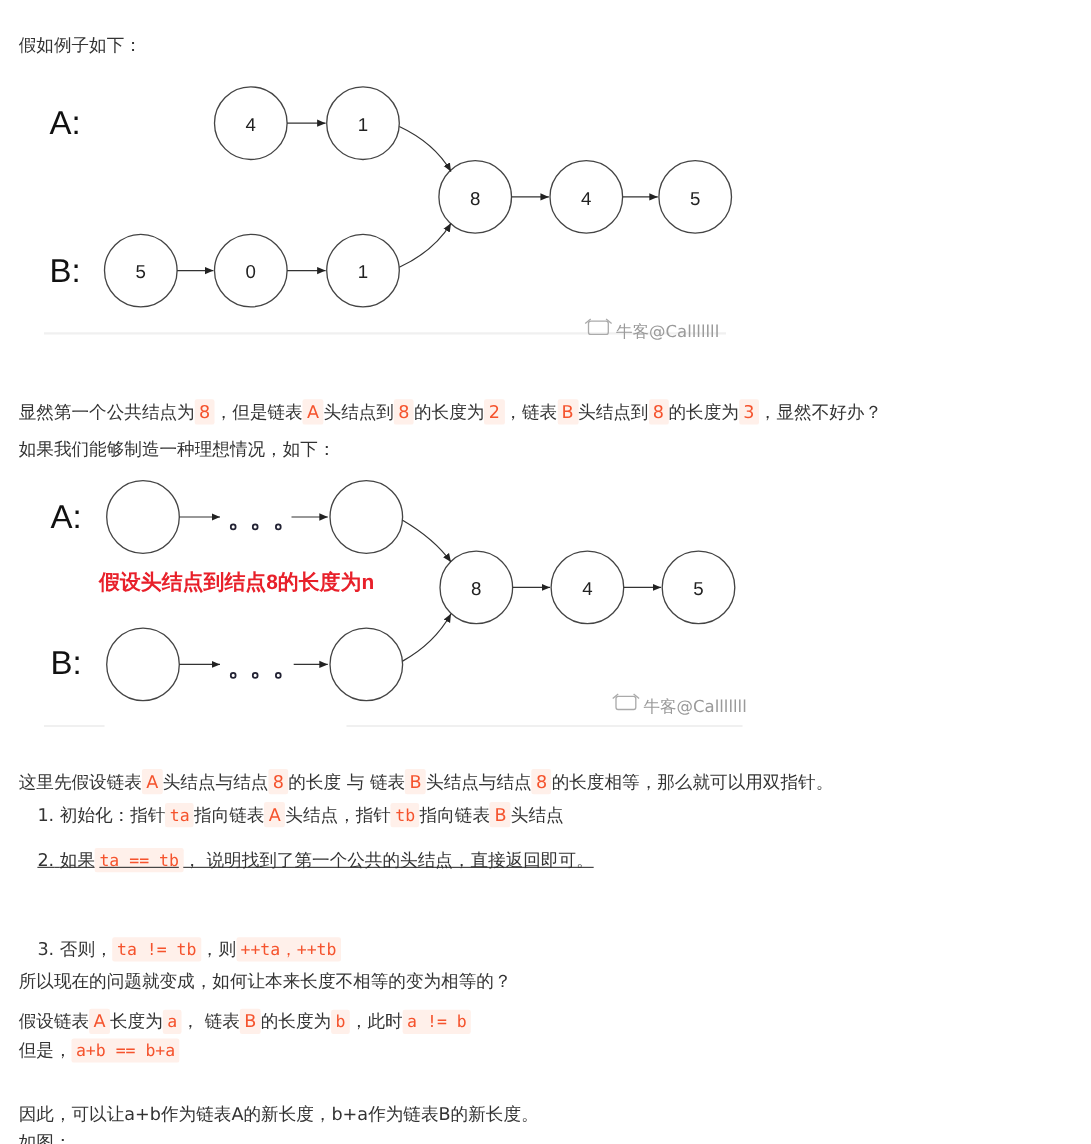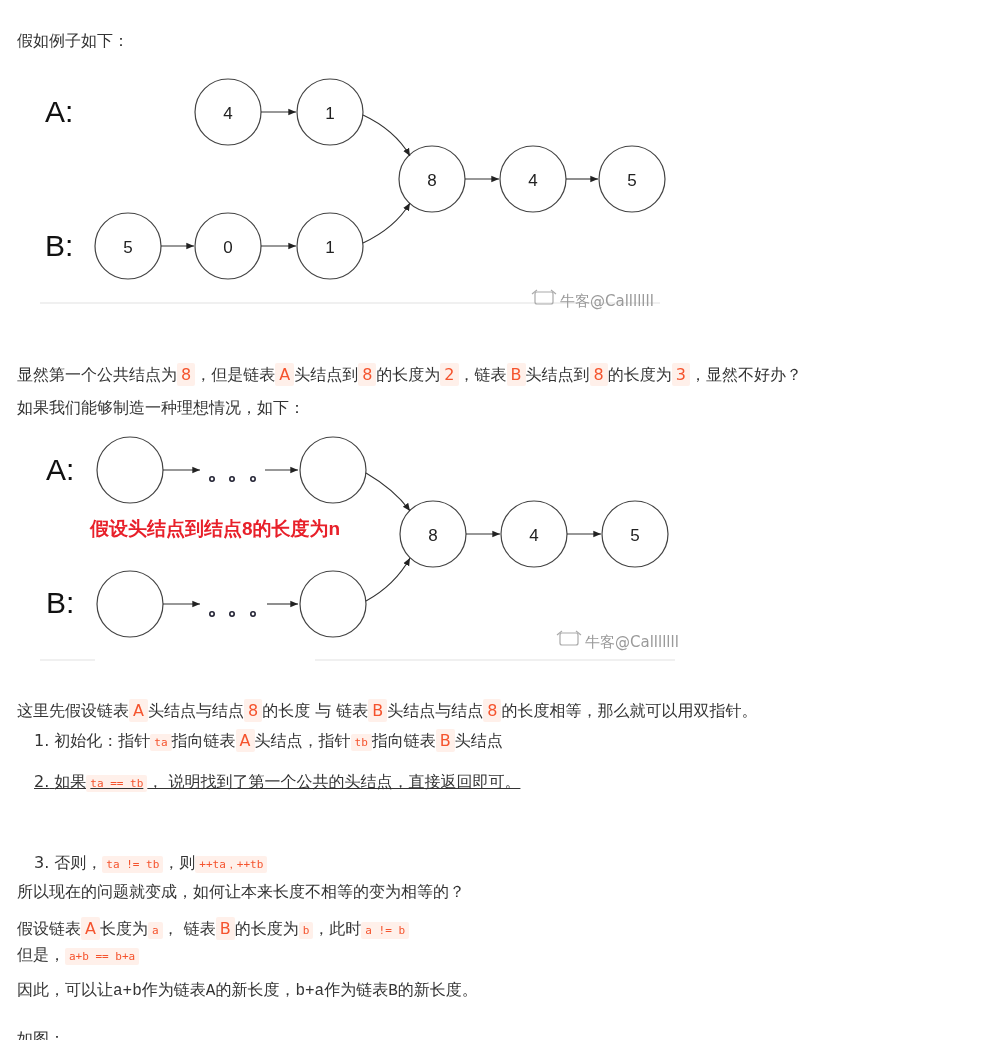--- a/index.html
+++ b/index.html
@@ -5,21 +5,21 @@
   html, body { margin: 0; padding: 0; background: #ffffff; }
   body {
     width: 992px; height: 1040px; overflow: hidden; position: relative;
     font-family: "DejaVu Sans", "Liberation Sans", sans-serif;
     color: #333333; font-size: 16px;
   }
   .para { position: absolute; left: 17px; white-space: nowrap; line-height: 26px; margin-top: 20px; }
   code, .code {
     font-family: "DejaVu Sans Mono", "Liberation Mono", monospace;
     background: #fff0ea; color: #f5532d; padding: 2px 4px; border-radius: 2px;
-    font-size: 11px;
+    font-size: 15px;
   }
   .hl {
     background: #fff0ea; color: #f5532d; padding: 2px 4px; border-radius: 2px;
   }
   .li { position: absolute; left: 34px; white-space: nowrap; line-height: 26px; }
   svg text { font-family: "Liberation Sans", "DejaVu Sans", sans-serif; }
   .figure { position: absolute; left: 20px; }
   .wm { font-family: "DejaVu Sans", sans-serif; fill: #9a9a9a; font-size: 15px; }
 </style>
 </head>
@@ -84,21 +84,21 @@
   <g>
     <rect x="515" y="232" width="18" height="12" fill="none" stroke="#aaa" stroke-width="1.2" rx="2"></rect>
     <path d="M512,234 L517,230 M536,234 L531,230" stroke="#aaa" stroke-width="1.2"></path>
   </g>
   <text class="wm" x="540" y="246">牛客@Calllllll</text>
 </svg>
 
 <div class="para" style="top:342px;text-align:right;">
   <span>显然第一个公共结点为</span><span class="hl">8</span><span>，但是链表</span><span class="hl">A</span><span>头结点到</span><span class="hl">8</span><span>的长度为</span><span class="hl">2</span><span>，链表</span><span class="hl">B</span><span>头结点到</span><span class="hl">8</span><span>的长度为</span><span class="hl">3</span><span>，显然不好办？</span>
 </div>
-<div class="para" style="top:376px;font-family:Liberation Mono, monospace;">如果我们能够制造一种理想情况，如下：</div>
+<div class="para" style="top:376px;">如果我们能够制造一种理想情况，如下：</div>
 
 <svg class="figure" style="top:410px;" width="700" height="260" viewBox="0 0 700 260">
   <defs>
     <marker id="arr2" markerWidth="8" markerHeight="8" refX="7" refY="4" orient="auto">
       <path d="M0,1 L7,4 L0,7 z" fill="#222"></path>
     </marker>
   </defs>
   <text x="26" y="70" font-size="30" fill="#111">A:</text>
   <text x="26" y="203" font-size="30" fill="#111">B:</text>
   <g>
@@ -169,14 +169,14 @@
   <span>3.</span> <span>否则，</span><code>ta != tb</code><span>，则</span><code>++ta，++tb</code>
 </div>
 
 <div class="para" style="top:859px;">所以现在的问题就变成，如何让本来长度不相等的变为相等的？</div>
 <div class="para" style="top:896px;text-align:right;">
   <span>假设链表</span><span class="hl">A</span><span>长度为</span><code>a</code><span>， 链表</span><span class="hl">B</span><span>的长度为</span><code>b</code><span>，此时</span><code>a != b</code>
 </div>
 <div class="para" style="top:922px;">
   <span>但是，</span><code>a+b == b+a</code>
 </div>
-<div class="para" style="top:958px;font-family:Liberation Mono, monospace;">因此，可以让a+b作为链表A的新长度，b+a作为链表B的新长度。</div>
+<div class="para" style="top:980px;">因此，可以让a+b作为链表A的新长度，b+a作为链表B的新长度。</div>
 <div class="para" style="top:1006px;">如图：</div>
 
 </body></html>

